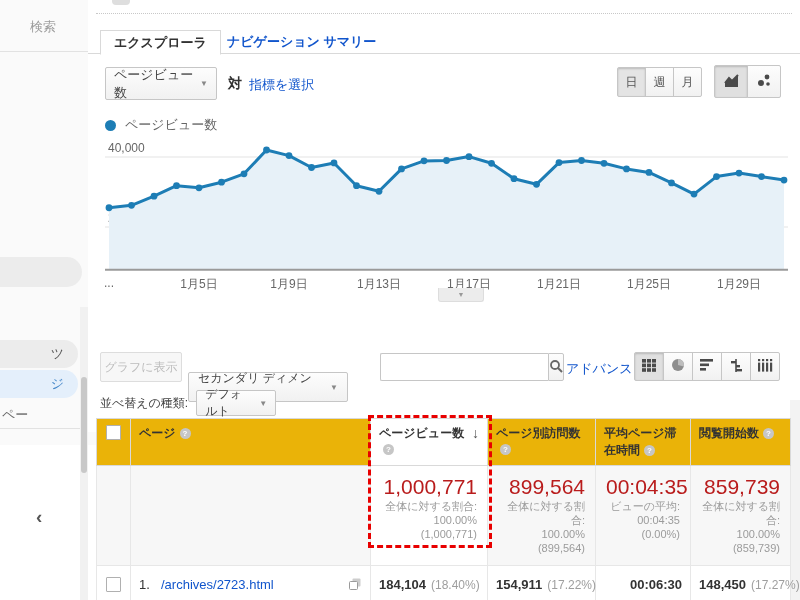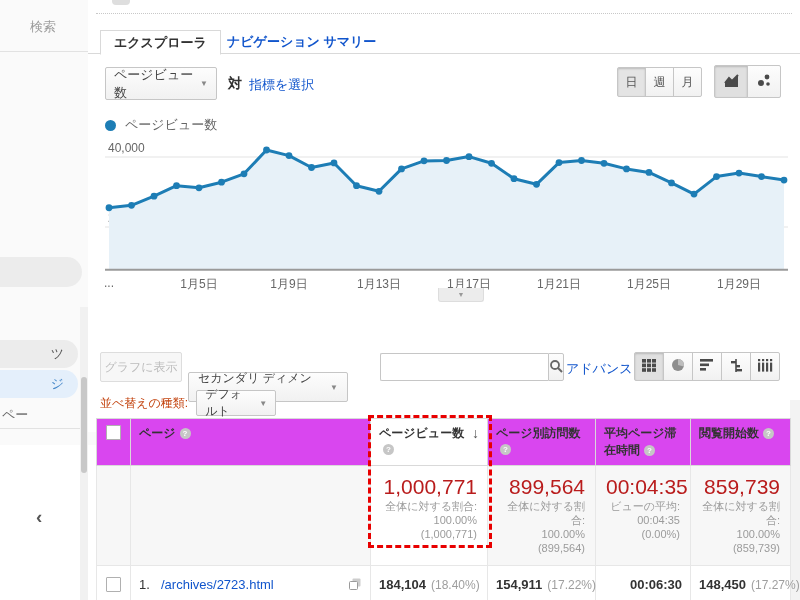--- a/index.html
+++ b/index.html
@@ -65,28 +65,28 @@
   .searchwrap input{flex:1;border:1px solid #c6c6c6;border-right:none;height:28px;box-sizing:border-box;padding:0 6px;font-size:12px;outline:none;border-radius:2px 0 0 2px;}
   .searchbtn{width:30px;height:28px;border-radius:0 2px 2px 0;}
   .advanced{position:absolute;left:478px;top:360px;color:#15c;font-size:13px;cursor:pointer;}
   .views{position:absolute;left:547px;top:352px;display:flex;}
   .views .btn{width:30px;height:29px;margin-left:-1px;border-radius:0;}
   .views .btn:first-child{border-radius:2px 0 0 2px;}
   .views .btn:last-child{border-radius:0 2px 2px 0;}
   .views .btn.active{background:#e0e0e0;box-shadow:inset 0 1px 2px rgba(0,0,0,.18);}
   
   .sortrow{position:absolute;left:12px;top:390px;display:flex;align-items:center;}
-  .sortrow .slabel{color:#c2410c;font-size:12px;}
+  .sortrow .slabel{color:#404040;font-size:12px;}
   .sort-dd{width:80px;height:26px;margin-left:8px;justify-content:space-between;padding:0 8px;}
   
   table.data{position:absolute;left:8px;top:418px;border-collapse:collapse;table-layout:fixed;width:694px;font-size:13px;}
   table.data col.c-check{width:34px;} table.data col.c-page{width:240px;}
   table.data col.c-pv{width:117px;} table.data col.c-upv{width:108px;}
   table.data col.c-time{width:95px;} table.data col.c-ent{width:100px;}
-  table.data th{background:#d946ef;border:1px solid #d9d9d9;font-size:12px;font-weight:bold;color:#333;
+  table.data th{background:#eab308;border:1px solid #d9d9d9;font-size:12px;font-weight:bold;color:#333;
                 text-align:left;vertical-align:top;padding:6px 8px;height:32px;}
   table.data th.hl{background:#fff;}
   table.data td{border:1px solid #e7e7e7;padding:4px 8px;background:#fff;vertical-align:middle;}
   tr.summary td{background:#f7f7f7;text-align:right;padding:8px 10px 10px;vertical-align:top;}
   tr.summary td.hl{background:#fff;}
   .sum-val{font-size:21px;color:#b91c1c;line-height:25px;}
   .sum-sub{font-size:11px;color:#9b9b9b;line-height:14px;}
   .num{font-weight:bold;color:#333;}
   .pct{color:#9e9e9e;font-size:12px;font-weight:normal;margin-left:5px;}
   td.metric{text-align:right;white-space:nowrap;}

